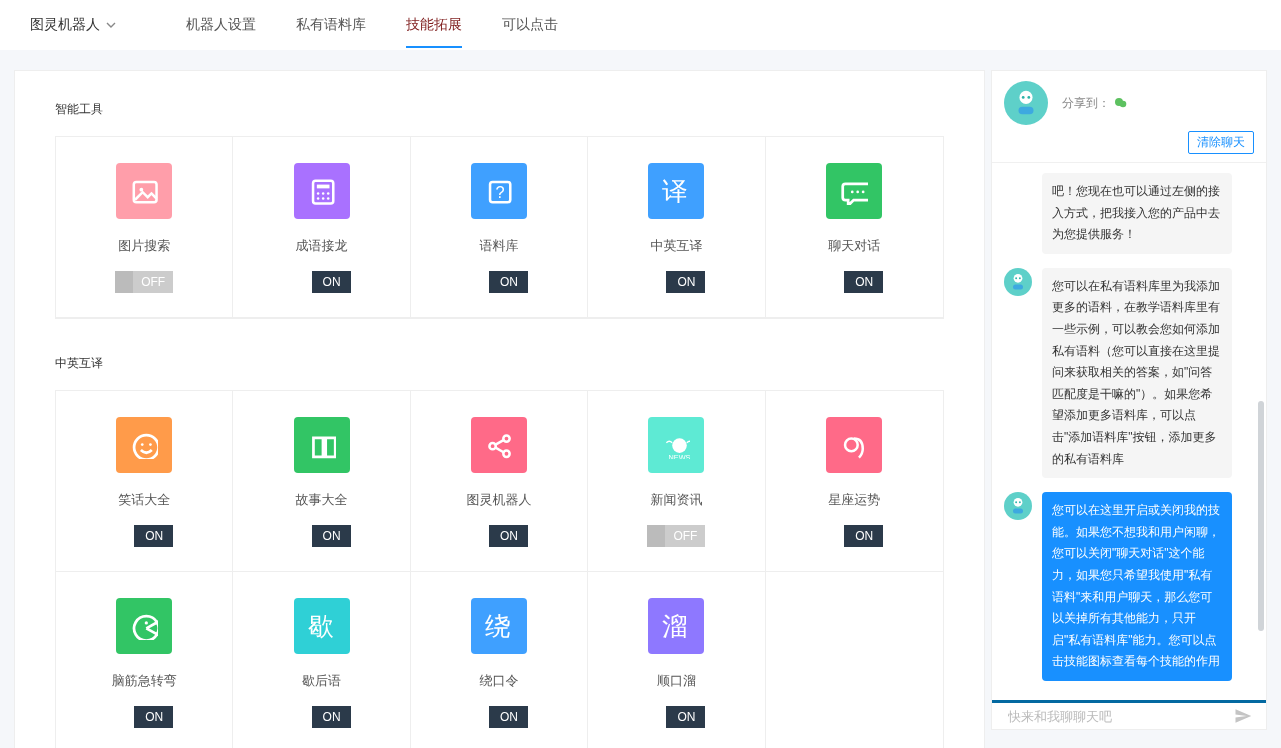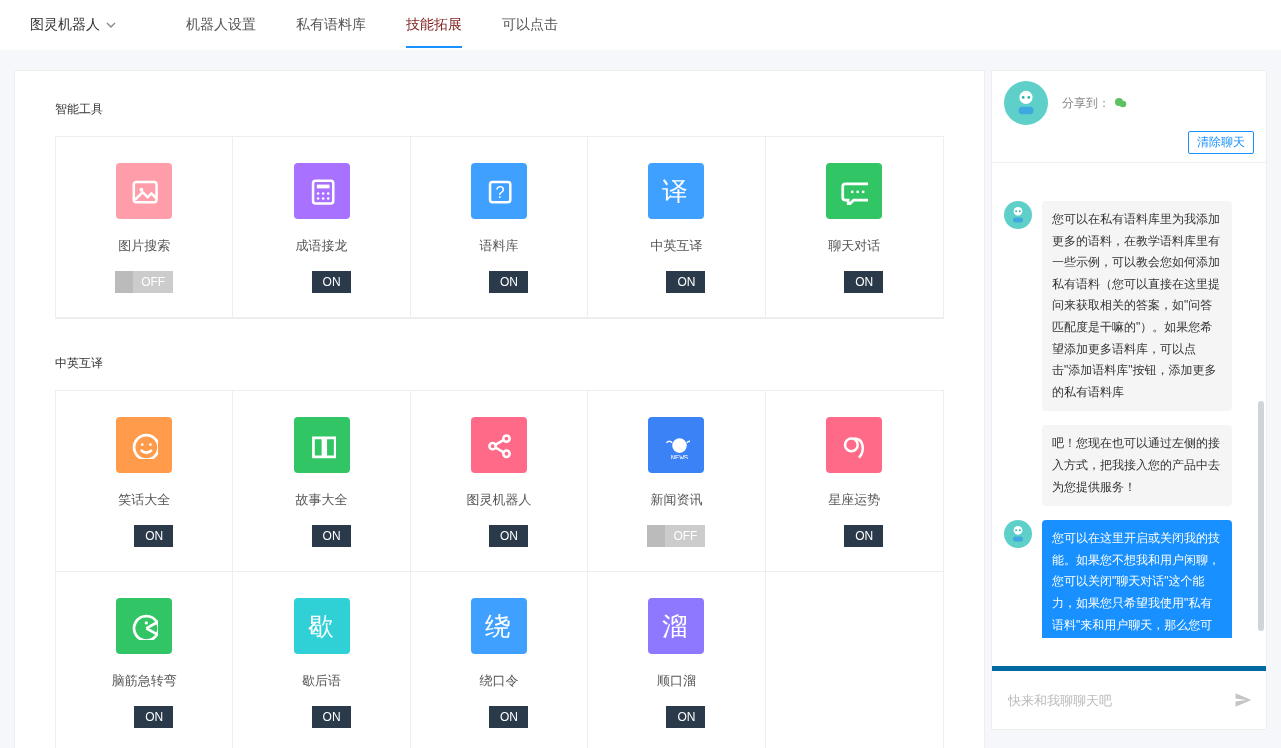--- a/index.html
+++ b/index.html
@@ -97,21 +97,20 @@
   
   .chat {
     width: 276px;
     background: #fff;
     border: 1px solid #eee;
     margin-left: 6px;
     display: flex;
     flex-direction: column;
     position: relative;
     height: 660px;
-    gap: 28px;
   }
   .chat-header {
     padding: 10px 12px 8px;
     border-bottom: 1px solid #f0f0f0;
   }
   .chat-header-row1 {
     display:flex; align-items:center;
   }
   .chat-header-row1 .avatar {
     width:44px;height:44px;border-radius:50%;
@@ -149,22 +148,22 @@
   .bubble {
     background:#f5f5f5;
     border-radius:4px;
     padding:8px 10px;
     color:#333;
     max-width:190px;
     word-break:break-all;
   }
   .bubble.primary { background:#1890ff; color:#fff; }
   .chat-input {
-    border-top:5px solid #0369a1;
-    padding:20px 14px;
+    border-top:3px solid #0369a1;
+    padding:4px 14px;
     display:flex; align-items:center;
     color:#bbb;
     justify-content:space-between;
   }
   .chat-input input {
     border:none; outline:none; font-size:13px; flex:1; color:#333;
   }
   .chat-input input::placeholder { color:#bbb; }
   .scrollbar {
     position:absolute; right:2px; top:330px; width:6px; height:230px;
@@ -323,21 +322,21 @@
               </svg>
             </svg>
           </div>
           <div class="label">图灵机器人</div>
           <div class="toggle is-on">
             <div class="track-on">ON</div>
             <div class="handle-on"></div>
           </div>
         </div>
         <div class="card">
-          <div class="icon-box" style="background: #3b82f6; font-family: Liberation Mono, monospace;">
+          <div class="icon-box" style="background: #5eead4;">
             <svg width="28" height="28" viewBox="0 0 24 24">
               <svg width="30" height="30" viewBox="0 0 24 24">
                 <circle cx="12" cy="10" r="5" fill="#fff"></circle>
                 <text x="12" y="20" font-size="5" fill="#fff" text-anchor="middle">NEWS</text>
                 <path d="M3 8 q2 -2 4 0 M17 8 q2 -2 4 0" stroke="#fff" fill="none"></path>
               </svg>
             </svg>
           </div>
           <div class="label">新闻资讯</div>
           <div class="toggle is-off">
@@ -437,33 +436,33 @@
           </span>
         </div>
       </div>
       <div class="chat-header-row2">
         <button class="clear-btn">清除聊天</button>
       </div>
     </div>
 
     <div class="chat-body" id="chat-body">
         <div class="msg">
+          <div style="width: 38px;"></div>
+          <div class="bubble">吧！您现在也可以通过左侧的接入方式，把我接入您的产品中去为您提供服务！</div>
+        </div>
+        <div class="msg">
           <div class="mini-avatar">
             <svg width="20" height="20" viewBox="0 0 32 32">
               <circle cx="16" cy="10" r="7" fill="#fff"></circle>
               <circle cx="13" cy="10" r="1.5" fill="#2bb3a8"></circle>
               <circle cx="19" cy="10" r="1.5" fill="#2bb3a8"></circle>
               <rect x="8" y="20" width="16" height="8" rx="4" fill="#3da9e0"></rect>
             </svg>
           </div>
           <div class="bubble">您可以在私有语料库里为我添加更多的语料，在教学语料库里有一些示例，可以教会您如何添加私有语料（您可以直接在这里提问来获取相关的答案，如"问答匹配度是干嘛的"）。如果您希望添加更多语料库，可以点击"添加语料库"按钮，添加更多的私有语料库</div>
-        </div>
-        <div class="msg">
-          <div style="width: 38px;"></div>
-          <div class="bubble">吧！您现在也可以通过左侧的接入方式，把我接入您的产品中去为您提供服务！</div>
         </div>
         <div class="msg">
           <div class="mini-avatar">
             <svg width="20" height="20" viewBox="0 0 32 32">
               <circle cx="16" cy="10" r="7" fill="#fff"></circle>
               <circle cx="13" cy="10" r="1.5" fill="#2bb3a8"></circle>
               <circle cx="19" cy="10" r="1.5" fill="#2bb3a8"></circle>
               <rect x="8" y="20" width="16" height="8" rx="4" fill="#3da9e0"></rect>
             </svg>
           </div>

